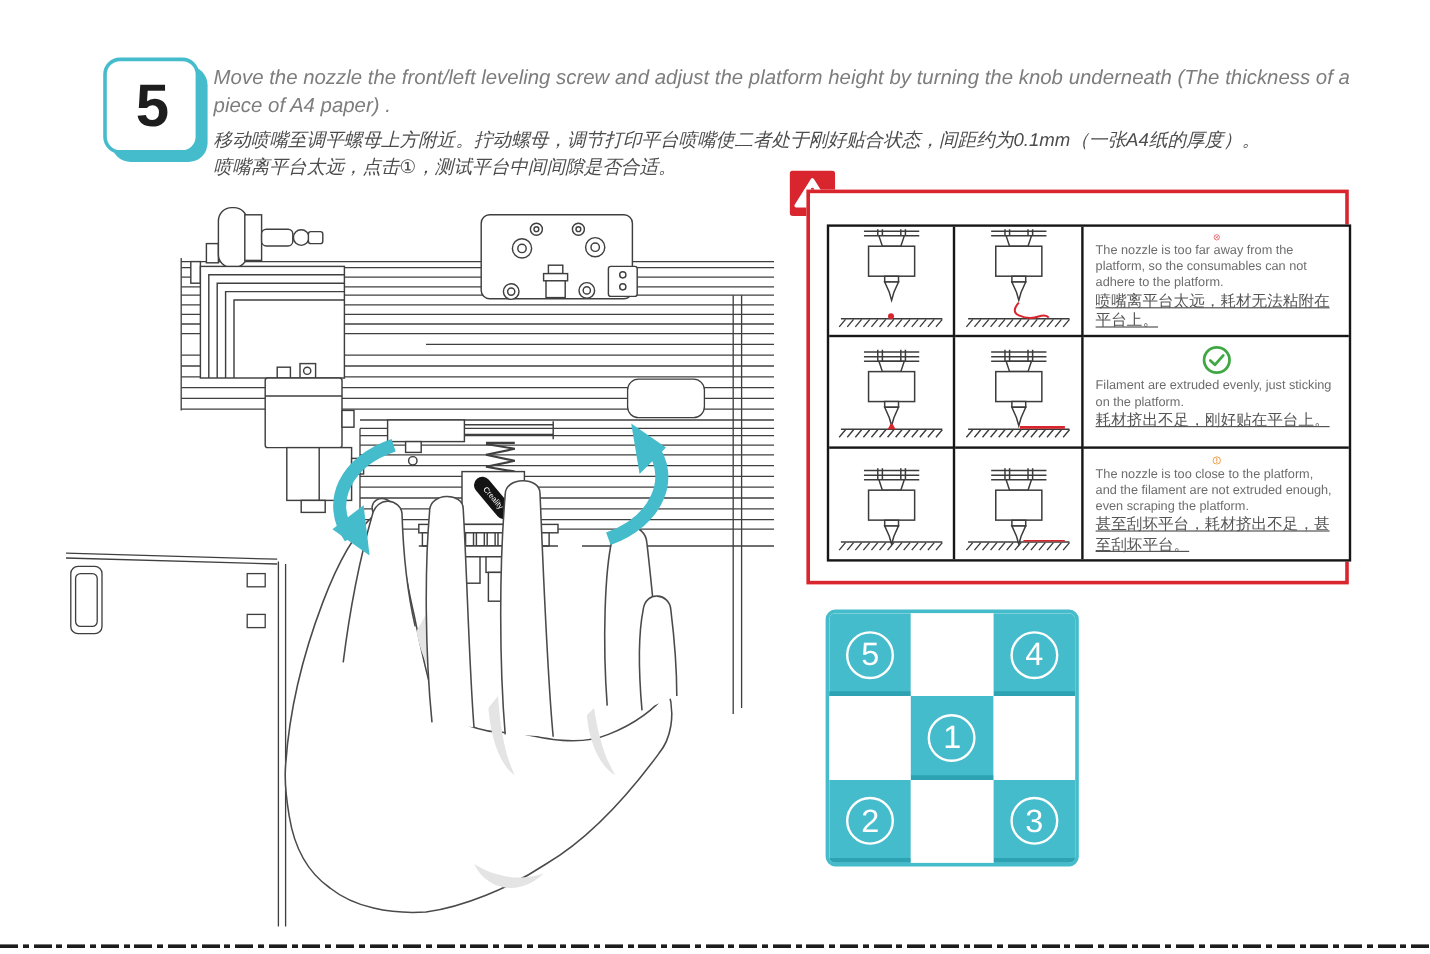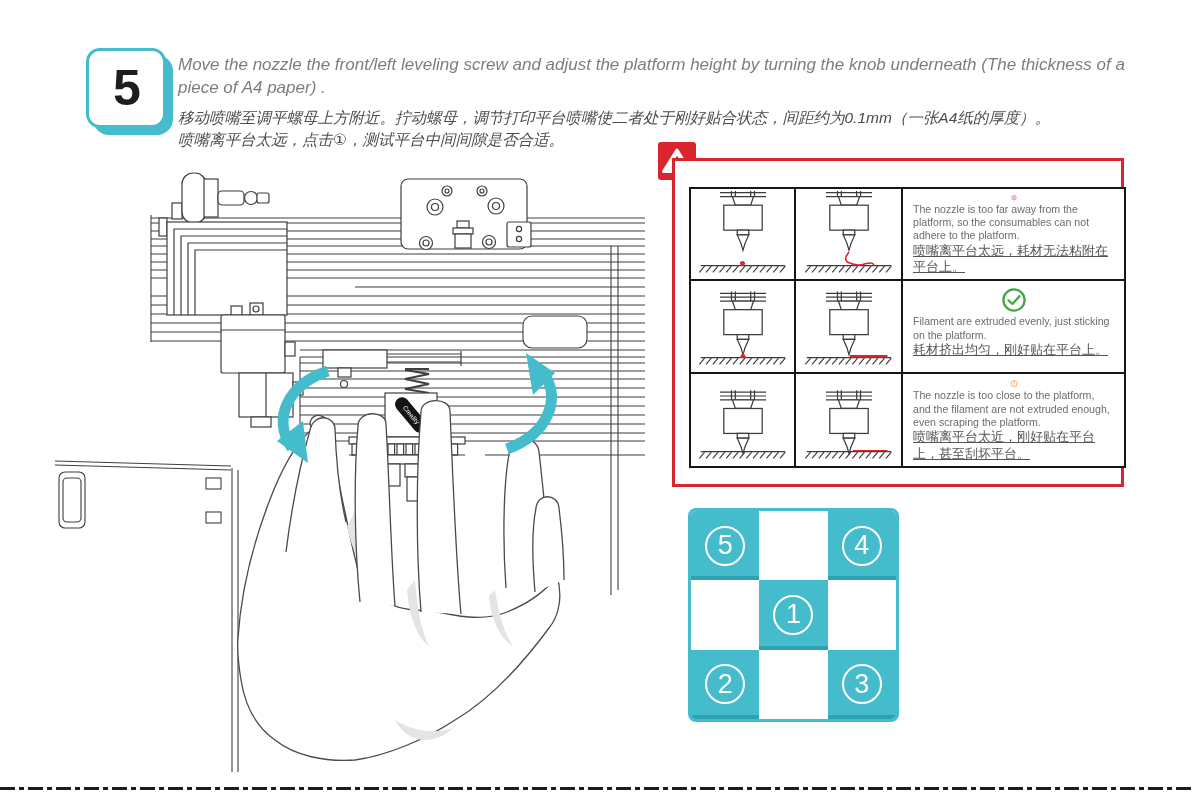--- a/index.html
+++ b/index.html
@@ -307,21 +307,21 @@
           <use href="#nzhead" x="50" y="73"></use>
           <line x1="51" y1="74.4" x2="90" y2="74.4" stroke="#D9262E" stroke-width="2.6"></line>
         </svg>
       </div>
       <div class="wcell wtext last-col">
         <svg class="sicon" width="26" height="26" viewBox="0 0 26 26">
           <circle cx="13" cy="13" r="10.6" fill="none" stroke="#3FA843" stroke-width="2.3"></circle>
           <path d="M7.6,13.4 L11.4,17 L18.4,9.2" stroke="#3FA843" stroke-width="2.3" fill="none" stroke-linecap="round" stroke-linejoin="round"></path>
         </svg>
         <div class="t-en">Filament are extruded evenly, just sticking on the platform.</div>
-        <div class="t-cn">耗材挤出均匀，刚好贴在平台上。</div>
+        <div class="t-cn">耗材挤出不足，刚好贴在平台上。</div>
       </div>
 
       <div class="wcell last-row">
         <svg width="96" height="86" viewBox="0 0 100 86">
           <use href="#plat" x="50" y="76"></use>
           <use href="#nzhead" x="50" y="78"></use>
         </svg>
       </div>
       <div class="wcell last-row">
         <svg width="96" height="86" viewBox="0 0 100 86">
@@ -330,21 +330,21 @@
           <line x1="54" y1="74.8" x2="90" y2="74.8" stroke="#D9262E" stroke-width="1.3"></line>
         </svg>
       </div>
       <div class="wcell wtext last-col last-row">
         <svg class="sicon" width="26" height="26" viewBox="0 0 26 26">
           <circle cx="13" cy="13" r="10.6" fill="none" stroke="#F0861C" stroke-width="2.3"></circle>
           <line x1="13" y1="6.8" x2="13" y2="14.8" stroke="#F0861C" stroke-width="2.5" stroke-linecap="round"></line>
           <circle cx="13" cy="18.8" r="1.7" fill="#F0861C"></circle>
         </svg>
         <div class="t-en">The nozzle is too close to the platform, and the filament are not extruded enough, even scraping the platform.</div>
-        <div class="t-cn">喷嘴离平台太近，刚好贴在平台上，甚至刮坏平台。</div>
+        <div class="t-cn">甚至刮坏平台，耗材挤出不足，甚至刮坏平台。</div>
       </div>
     </div>
   </div>
 
   <div class="grid-panel">
     <div class="gcell teal">
         <span class="gnum">5</span>
       </div>
     <div class="gcell"></div>
     <div class="gcell teal">

